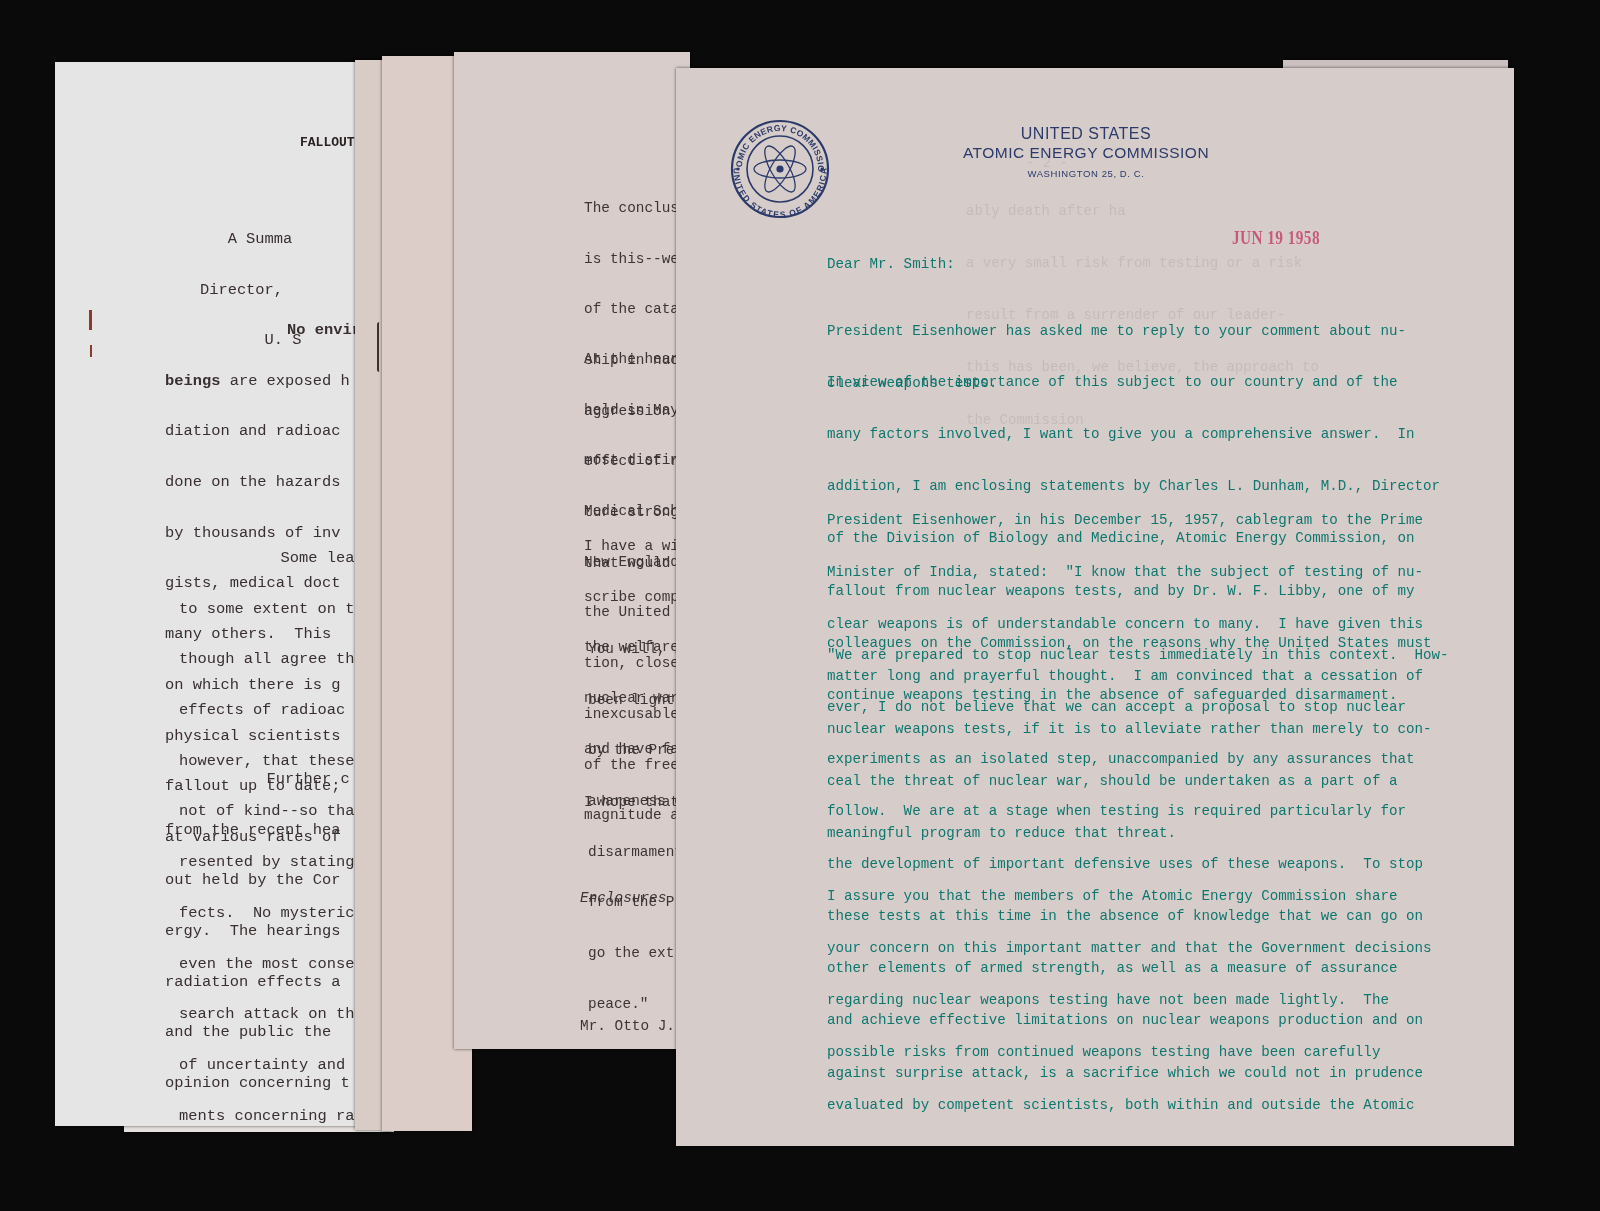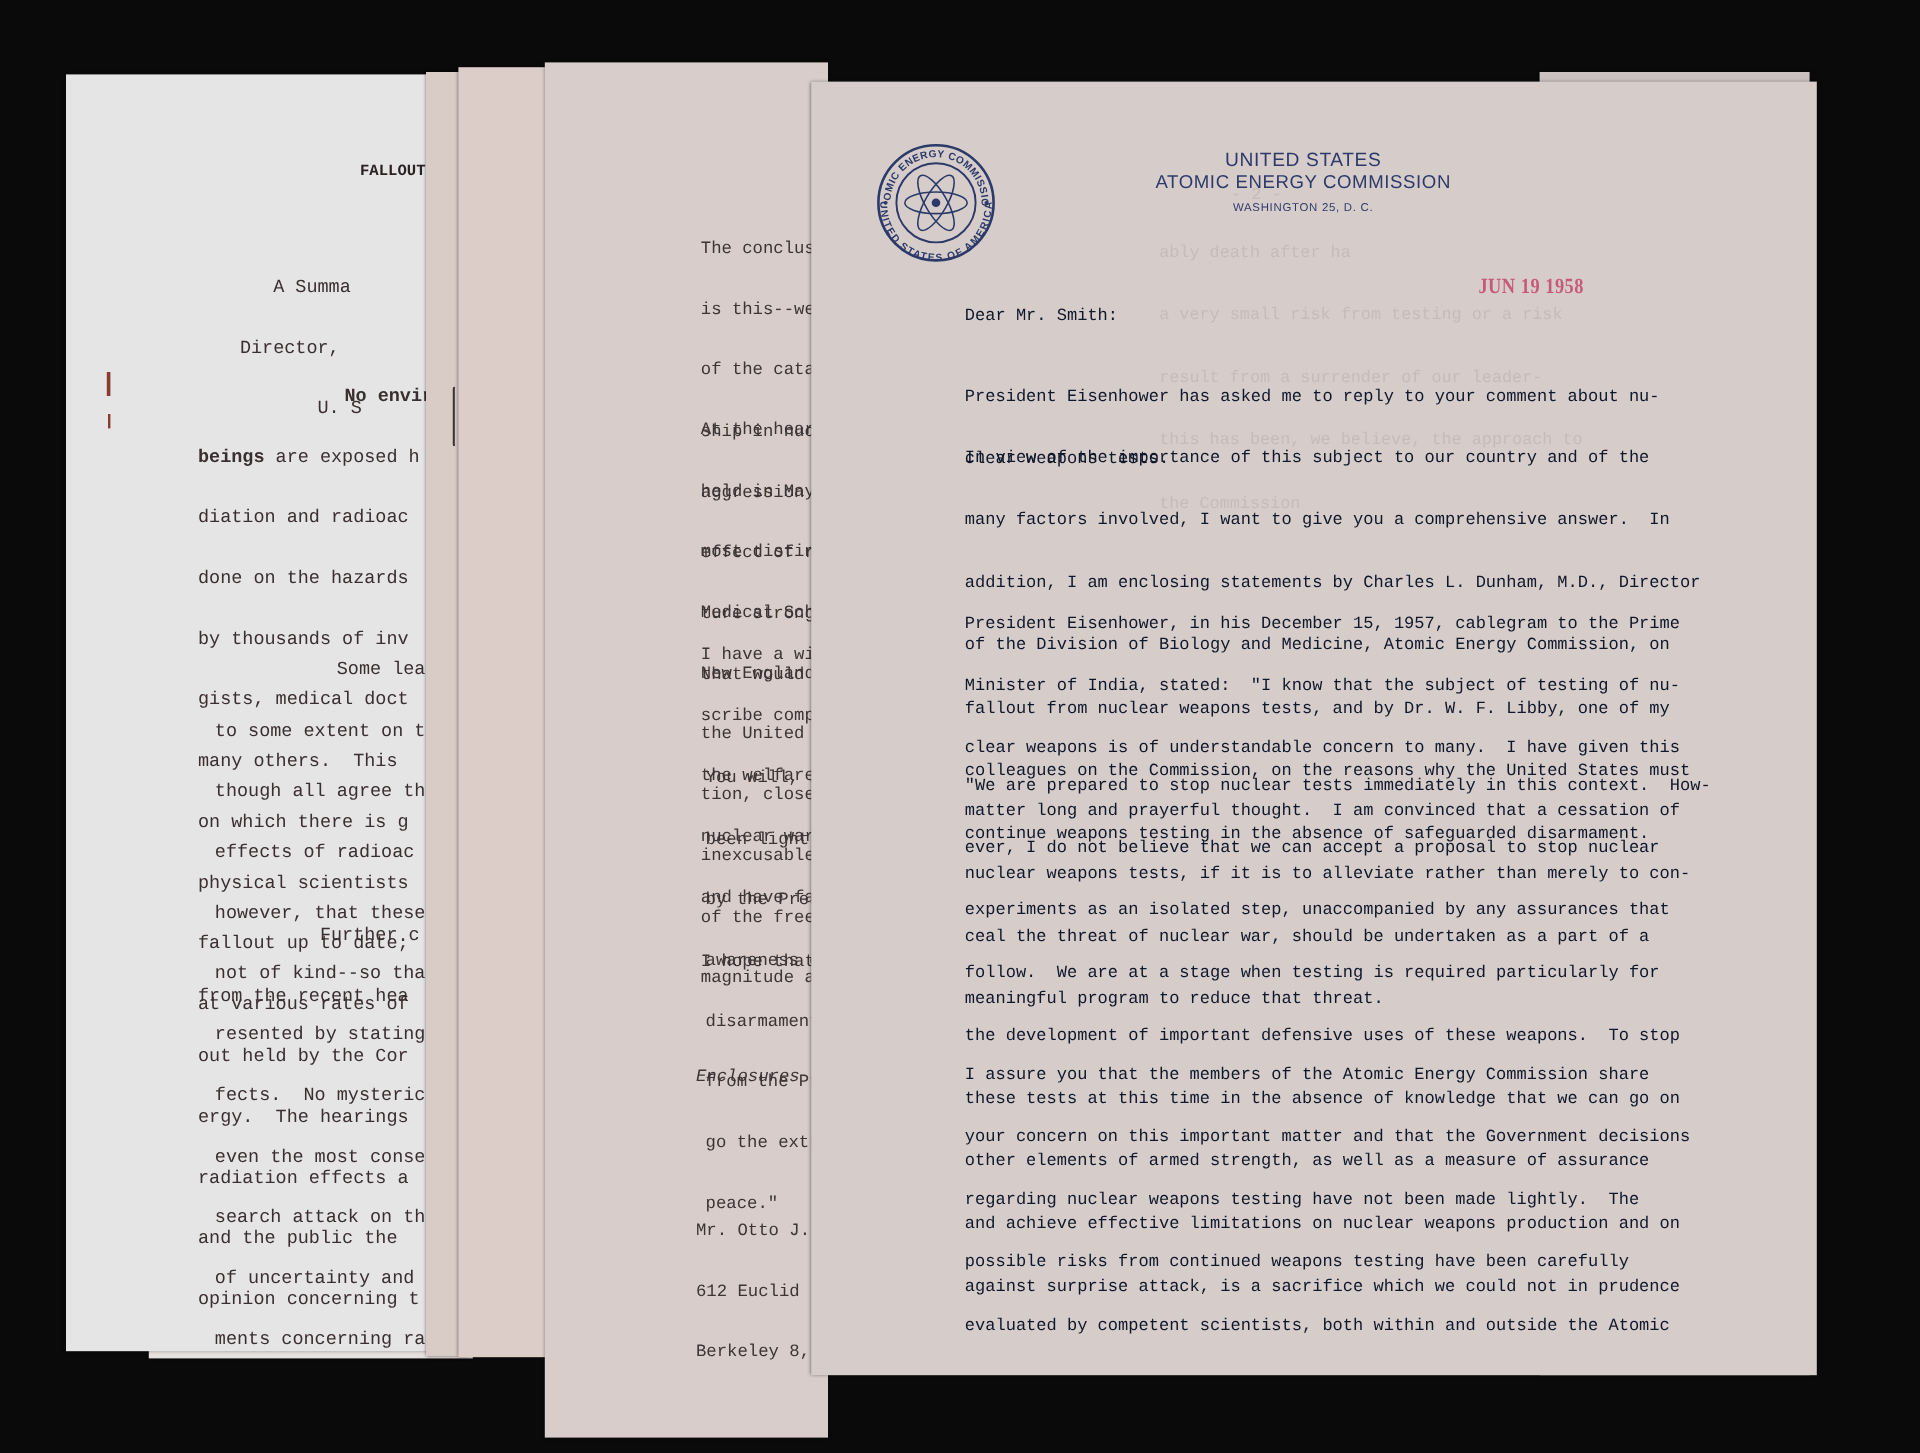--- a/index.html
+++ b/index.html
@@ -8,40 +8,40 @@
     background: #0b0a0a; position: relative;
   }
   .page { position: absolute; box-shadow: 0 0 3px rgba(0,0,0,0.6); overflow: hidden; }
   .tw { font-family: "Liberation Mono", "DejaVu Sans Mono", monospace; color: #3a3132; white-space: pre; position: absolute; }
 
   
   #page-back-1 { left: 124px; top: 980px; width: 270px; height: 152px; background: #e6e0de; }
   #page-fallout { left: 55px; top: 62px; width: 340px; height: 1064px; background: #e5e5e5; }
   #page-strip-1 { left: 355px; top: 60px; width: 35px; height: 1070px; background: #d9cbc6; }
   #page-strip-2 { left: 382px; top: 56px; width: 90px; height: 1075px; background: #dccdc8; }
-  #page-middle { left: 454px; top: 52px; width: 236px; height: 1146px; background: #d8cdca; }
+  #page-middle { left: 454px; top: 52px; width: 236px; height: 997px; background: #d8cdca; }
   #page-aec { left: 676px; top: 68px; width: 838px; height: 1078px; background: #d6cdcb; }
   #page-aec-edge { left: 1283px; top: 60px; width: 225px; height: 1086px; background: #cbc1c0; }
 
   .fallout-title { left: 245px; top: 73px; font-size: 13px; font-weight: bold; color: #2b2223; letter-spacing: 0; }
   .fallout-block { font-size: 15.4px; line-height: 16.9px; color: #3a2f30; }
   .clip-mark { position: absolute; width: 3px; background: #8a3b2e; }
 
   .mid-block { font-size: 14.4px; line-height: 16.9px; color: #3c3435; }
 
   
   .seal {
     position: absolute; left: 54px; top: 51px; width: 100px; height: 100px;
   }
   .lh { position: absolute; font-family: "Liberation Sans", "DejaVu Sans", sans-serif; color: #2c3a6a; text-align: center; }
   .lh-1 { left: 330px; top: 57px; width: 160px; font-size: 16px; letter-spacing: 0.5px; }
   .lh-2 { left: 255px; top: 76px; width: 310px; font-size: 15.5px; letter-spacing: 0.5px; }
   .lh-3 { left: 330px; top: 100px; width: 160px; font-size: 9.5px; letter-spacing: 0.6px; }
   .stamp { position: absolute; left: 556px; top: 160px; font-family: "Liberation Serif", "DejaVu Serif", serif; font-weight: bold; font-size: 18px; color: #c4466d; letter-spacing: 0.5px; opacity: 0.85; transform: scaleX(0.85); transform-origin: left; }
-  .aec-text { font-size: 14.2px; line-height: 17.4px; color: #0f172a; }
+  .aec-text { font-size: 14.2px; line-height: 17.4px; color: #0f766e; margin-left: 23px; }
   .ghost { position: absolute; font-family: "Liberation Mono", monospace; font-size: 14px; line-height: 17.4px; color: rgba(120,110,110,0.18); white-space: pre; }
 </style>
 </head>
 <body>
 
 <div class="page" id="page-back-1"></div>
 
 <div class="page" id="page-fallout">
   <span class="tw fallout-title">FALLOUT</span>
 

